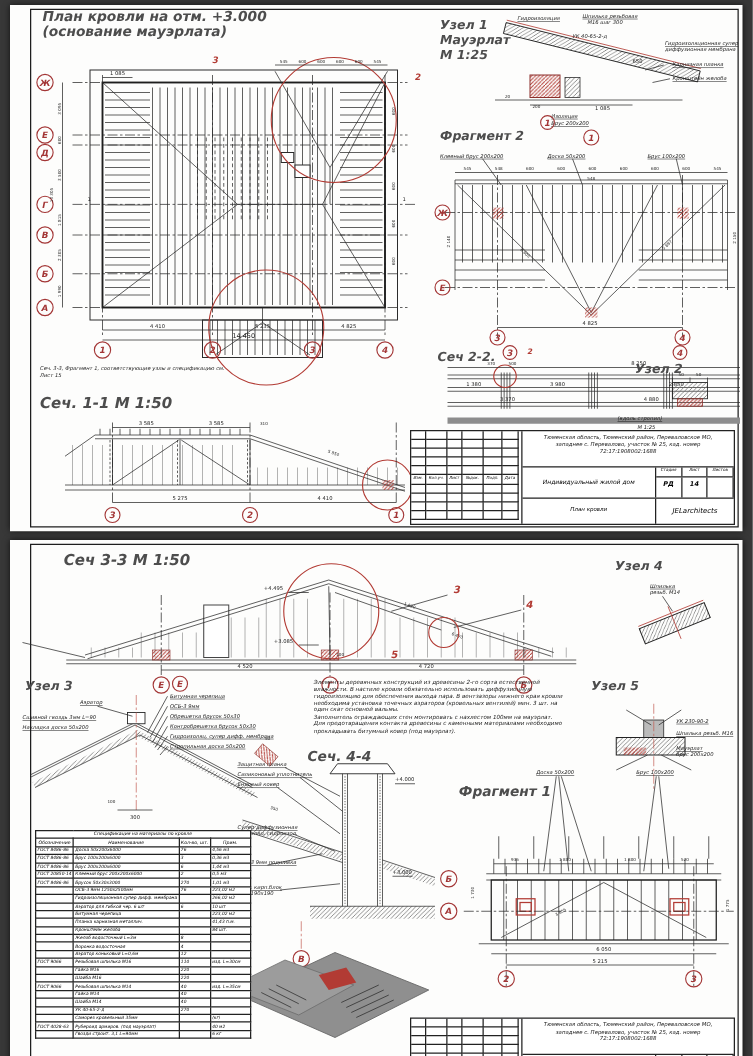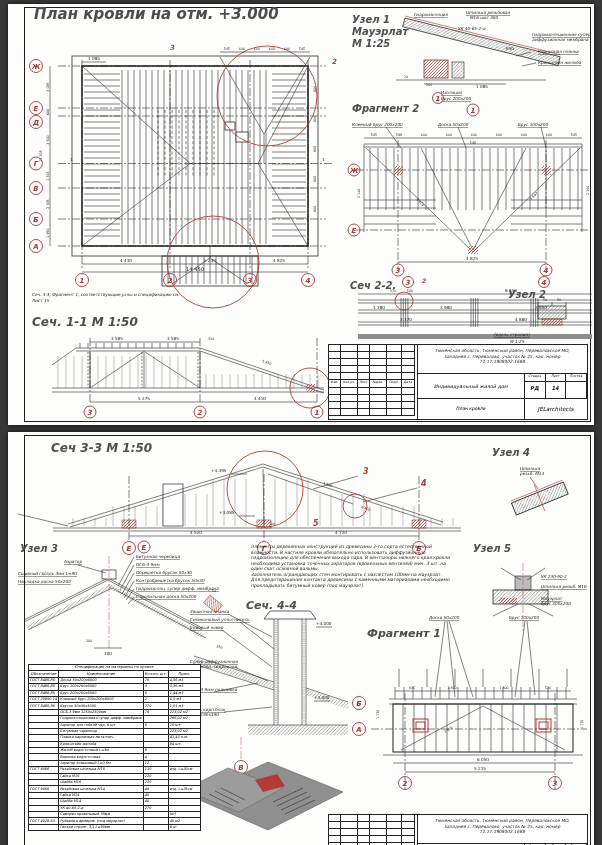--- a/index.html
+++ b/index.html
@@ -2,21 +2,21 @@
 <html><head>
 <meta charset="utf-8">
 <style>
   html,body{margin:0;padding:0;background:#383838;}
   body{width:602px;height:845px;position:relative;font-family:"DejaVu Sans",sans-serif;overflow:hidden;}
   .sheet{position:absolute;left:8px;width:586px;background:#fdfdfc;box-shadow:0 0 5px rgba(0,0,0,.7);}
   #sheet1{top:4px;height:421px;}
   #sheet2{top:432px;height:463px;}
   .frame{position:absolute;top:3px;right:3px;bottom:3px;left:16px;border:1.4px solid #1e1e1e;pointer-events:none;}
   .abs{position:absolute;}
-  .handttl{font-style:italic;font-weight:bold;color:#4d4d4d;font-size:15px;line-height:12px;}
+  .handttl{font-style:italic;font-weight:bold;color:#4d4d4d;font-size:11px;line-height:12px;}
   svg{overflow:visible;}
   svg line{stroke:#2b2b2b;stroke-width:0.6;}
   svg text{fill:#1e1e1e;font-family:"DejaVu Sans",sans-serif;}
   .ttl{font-style:italic;font-weight:bold;font-size:10px;fill:#4d4d4d;}
   .lbl{font-size:4.2px;font-style:italic;}
   .lblu{font-size:4.2px;font-style:italic;text-decoration:underline;}
   .dim{font-size:4.2px;}
   .dims{font-size:3.3px;}
   .redl{stroke:#b23b34;}
   .redt{fill:#b23b34;font-style:italic;font-weight:bold;}
@@ -58,20 +58,21 @@
       <path d="M0,3 l3,-3" stroke="#b23b34" stroke-width="0.8"></path>
     </pattern>
   </defs>
 </svg>
 
 <div class="sheet" id="sheet1">
   <div class="frame"></div>
 
   <div class="abs handttl" style="left:26px;top:4px;">
     <div>План кровли на отм. +3.000</div>
+    <div>(основание мауэрлата)</div>
   </div>
 
   <svg class="abs" style="left:12px;top:30px" width="330" height="258" viewBox="0 0 330 258">
     <g class="dashdot">
       <line x1="38" y1="32" x2="306" y2="32"></line>
         <line x1="38" y1="74" x2="306" y2="74"></line>
       <line x1="38" y1="82" x2="306" y2="82"></line>
         <line x1="38" y1="129.5" x2="312" y2="129.5"></line>
       <line x1="38" y1="154" x2="306" y2="154"></line>
         <line x1="38" y1="185" x2="306" y2="185"></line>

